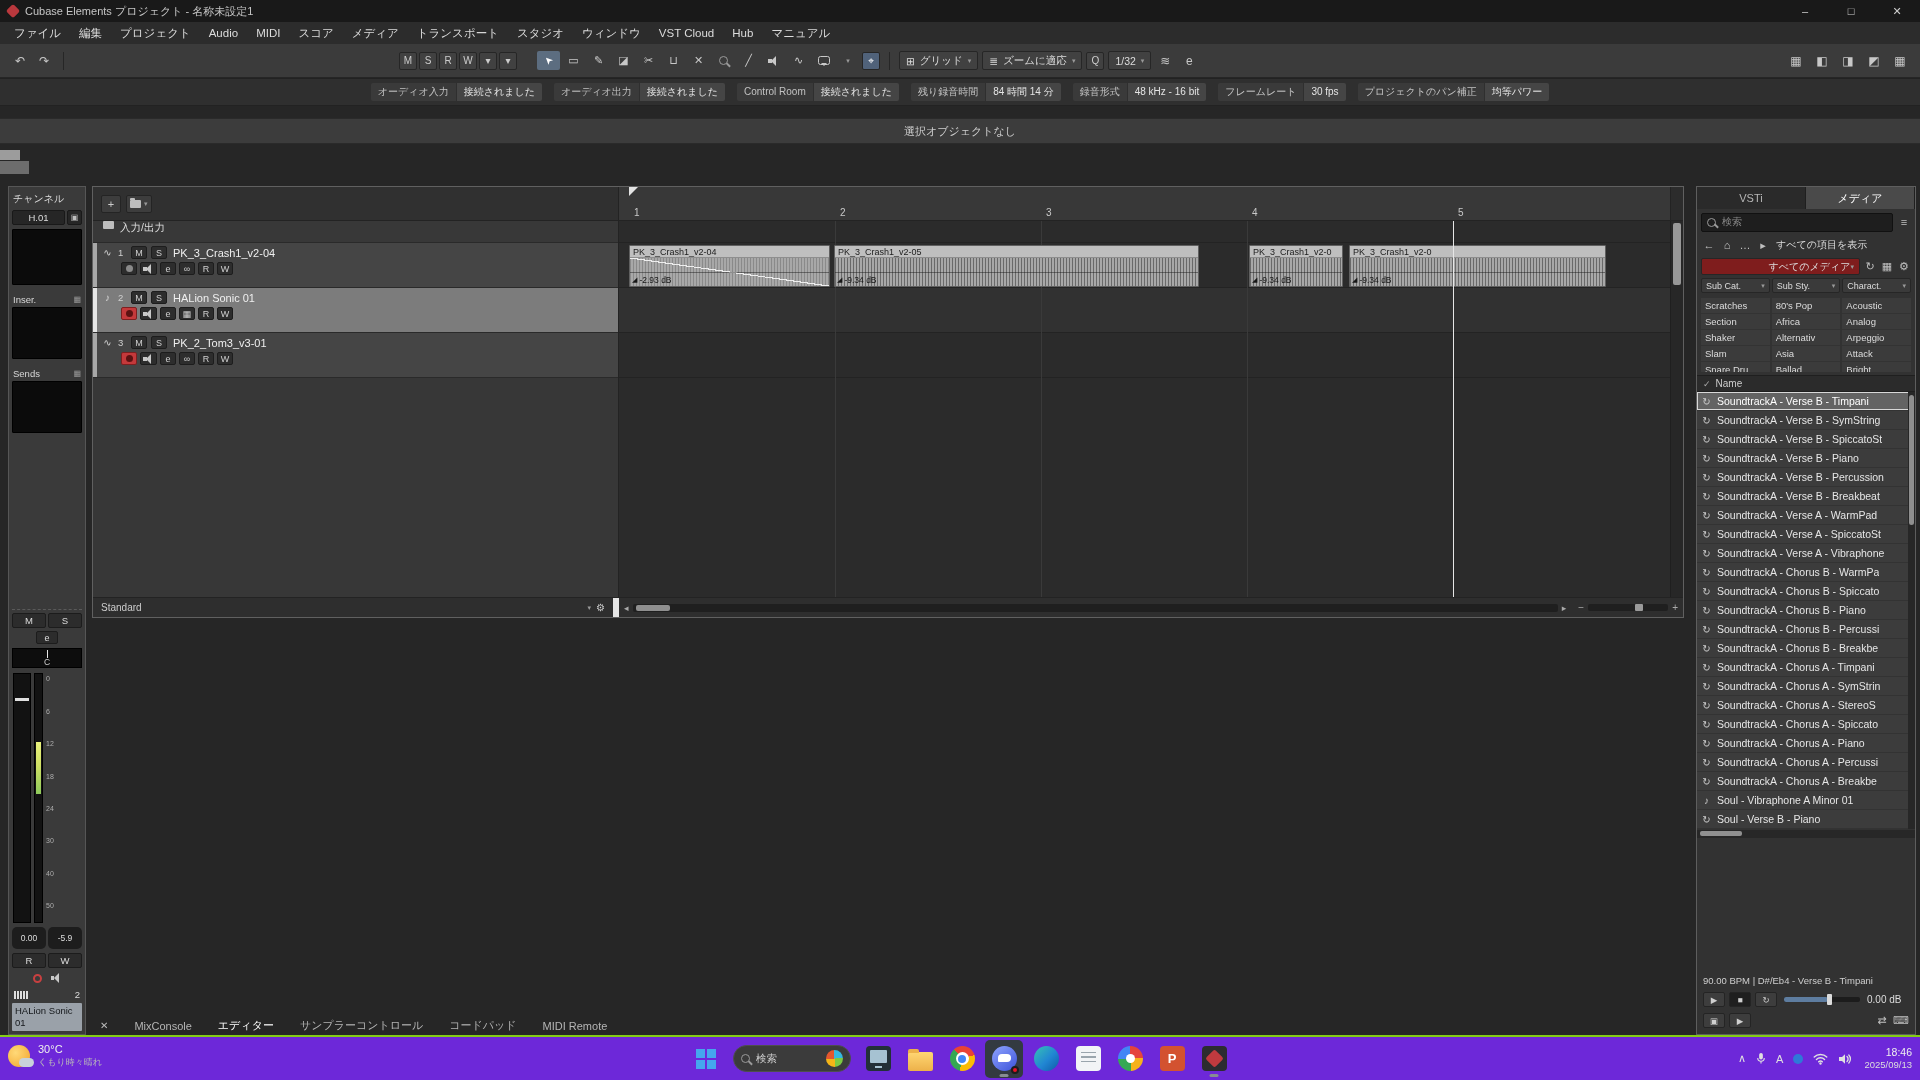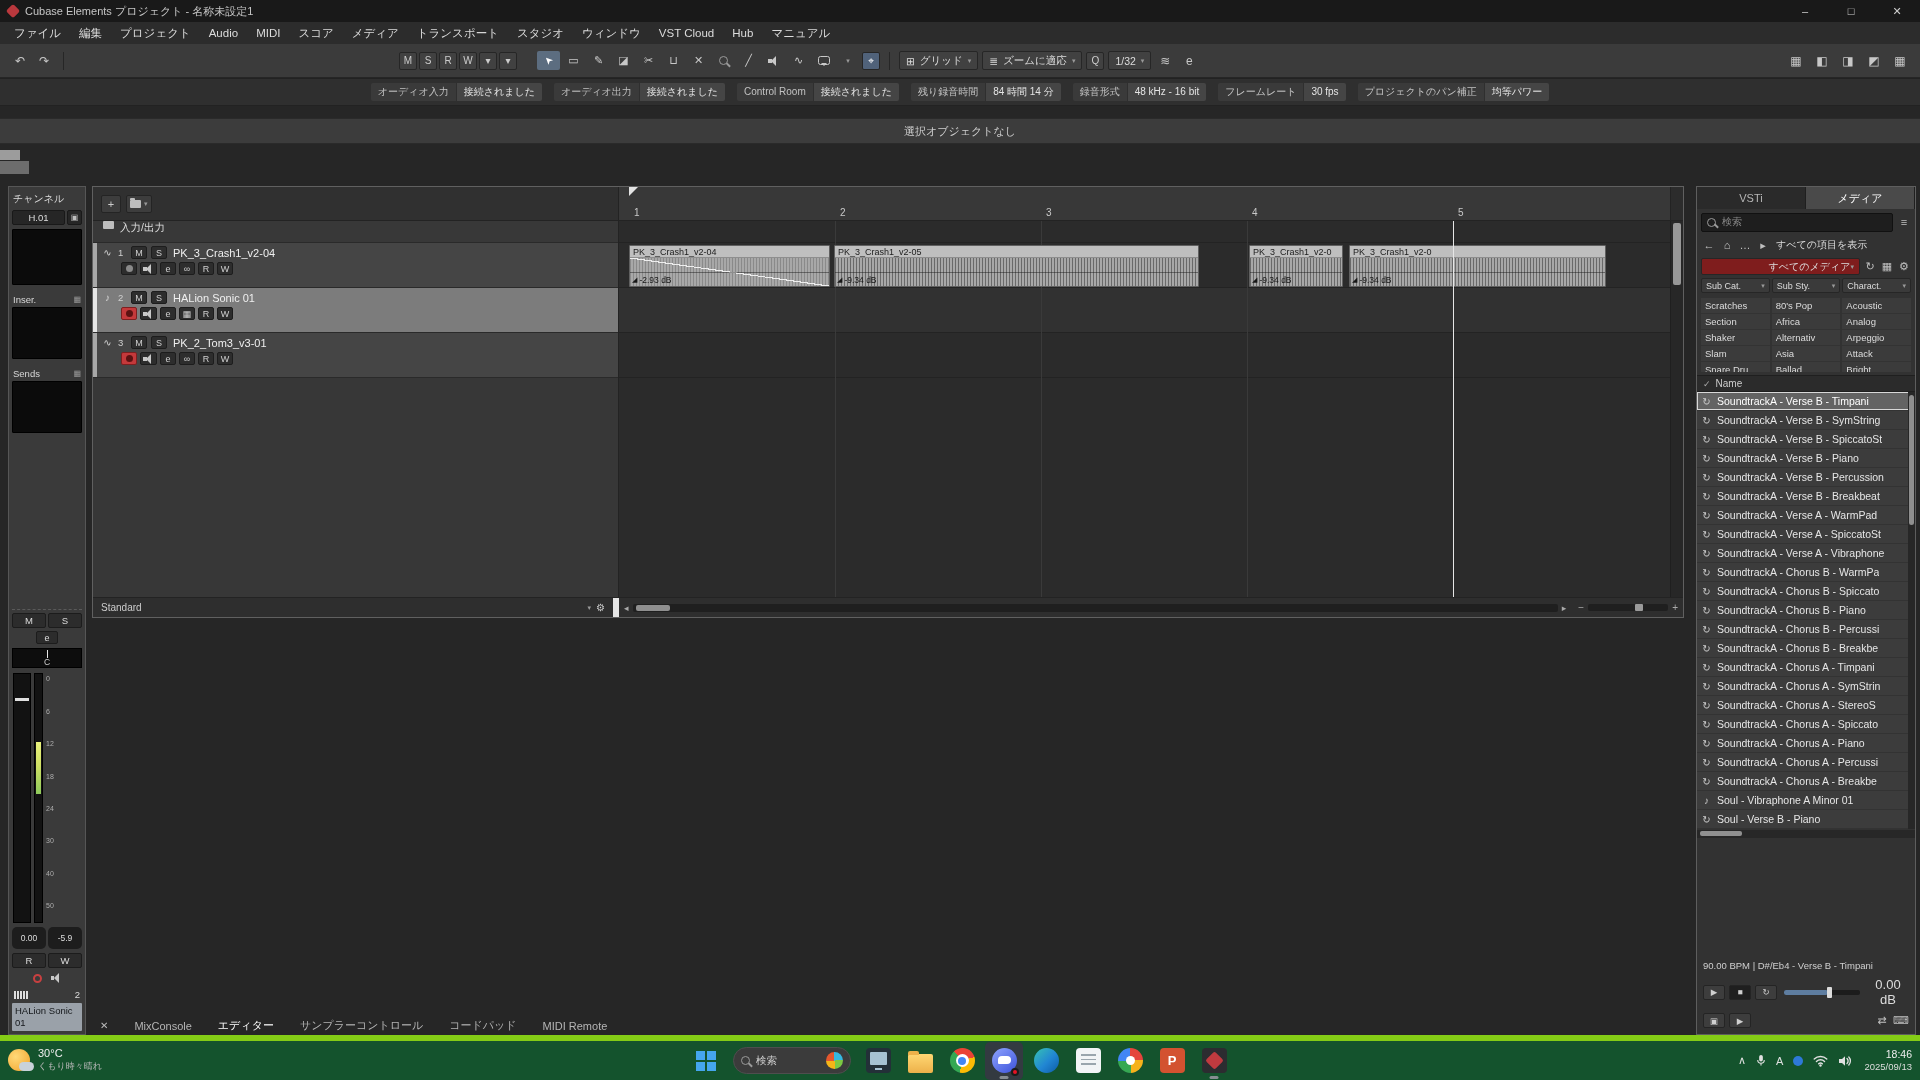--- a/index.html
+++ b/index.html
@@ -180,26 +180,26 @@
   .rk-hscroll{height:8px;background:#272727;position:relative;margin-top:1px;flex:0 0 auto}
   .hthumb2{position:absolute;left:3px;top:1px;width:42px;height:5px;background:#909090;border-radius:2px}
   .rk-spacer{flex:1}
   .rk-info{font-size:9.5px;color:#cfcfcf;padding:0 6px 2px;white-space:nowrap;overflow:hidden;flex:0 0 auto}
   .rk-transport{display:flex;align-items:center;gap:4px;padding:4px 6px;flex:0 0 auto}
   .rk-btn{width:22px;height:15px;background:#3d3d3d;border:1px solid #242424;border-radius:2px;display:inline-flex;align-items:center;justify-content:center;font-size:8.5px;color:#d0d0d0;flex:0 0 auto}
   .rk-btn.darkb{background:#1f1f1f}
   .rk-slider{flex:1;height:5px;background:#1c1c1c;border-radius:2px;position:relative;margin:0 3px}
   .rk-slider .fill{position:absolute;left:0;top:0;bottom:0;width:58%;background:#5e7da0;border-radius:2px}
   .rk-slider .knob{position:absolute;left:56%;top:-3px;width:5px;height:11px;background:#dcdcdc;border-radius:1px}
-  .rk-vol{font-size:13px;color:#ddd;width:42px;text-align:center}
+  .rk-vol{font-size:10px;color:#ddd;width:42px;text-align:left}
   .rk-bottomrow{display:flex;align-items:center;gap:4px;padding:2px 6px 6px;flex:0 0 auto}
   .grow{flex:1}
 
   
-  #taskbar{left:0;top:1035px;width:100%;height:45px;background:#14532d;border-top:6px solid #84cc16}
+  #taskbar{left:0;top:1035px;width:100%;height:45px;background:#6d28d9;border-top:2px solid #84cc16}
   .tk-weather{position:absolute;left:8px;top:6px;display:flex;align-items:center;gap:8px}
   .sun{position:relative;width:22px;height:22px;border-radius:50%;background:radial-gradient(circle at 35% 35%,#ffd978,#f2a32b)}
   .sun::after{content:"";position:absolute;right:-4px;bottom:0;width:15px;height:9px;border-radius:5px;background:#c9d2da}
   .tk-wtxt{display:flex;flex-direction:column;line-height:1.25}
   .tk-wtxt .t1{font-size:11px;color:#eee}
   .tk-wtxt .t2{font-size:9px;color:#b9b9b9}
   .tk-center{position:absolute;left:50%;top:0;height:100%;transform:translateX(-50%);display:flex;align-items:center;gap:4px}
   .app{width:38px;height:38px;border-radius:5px;display:flex;align-items:center;justify-content:center;position:relative;flex:0 0 auto}
   .app.active-slot{background:#333a41}
   .winlogo{display:grid;grid-template-columns:9px 9px;gap:2px}

